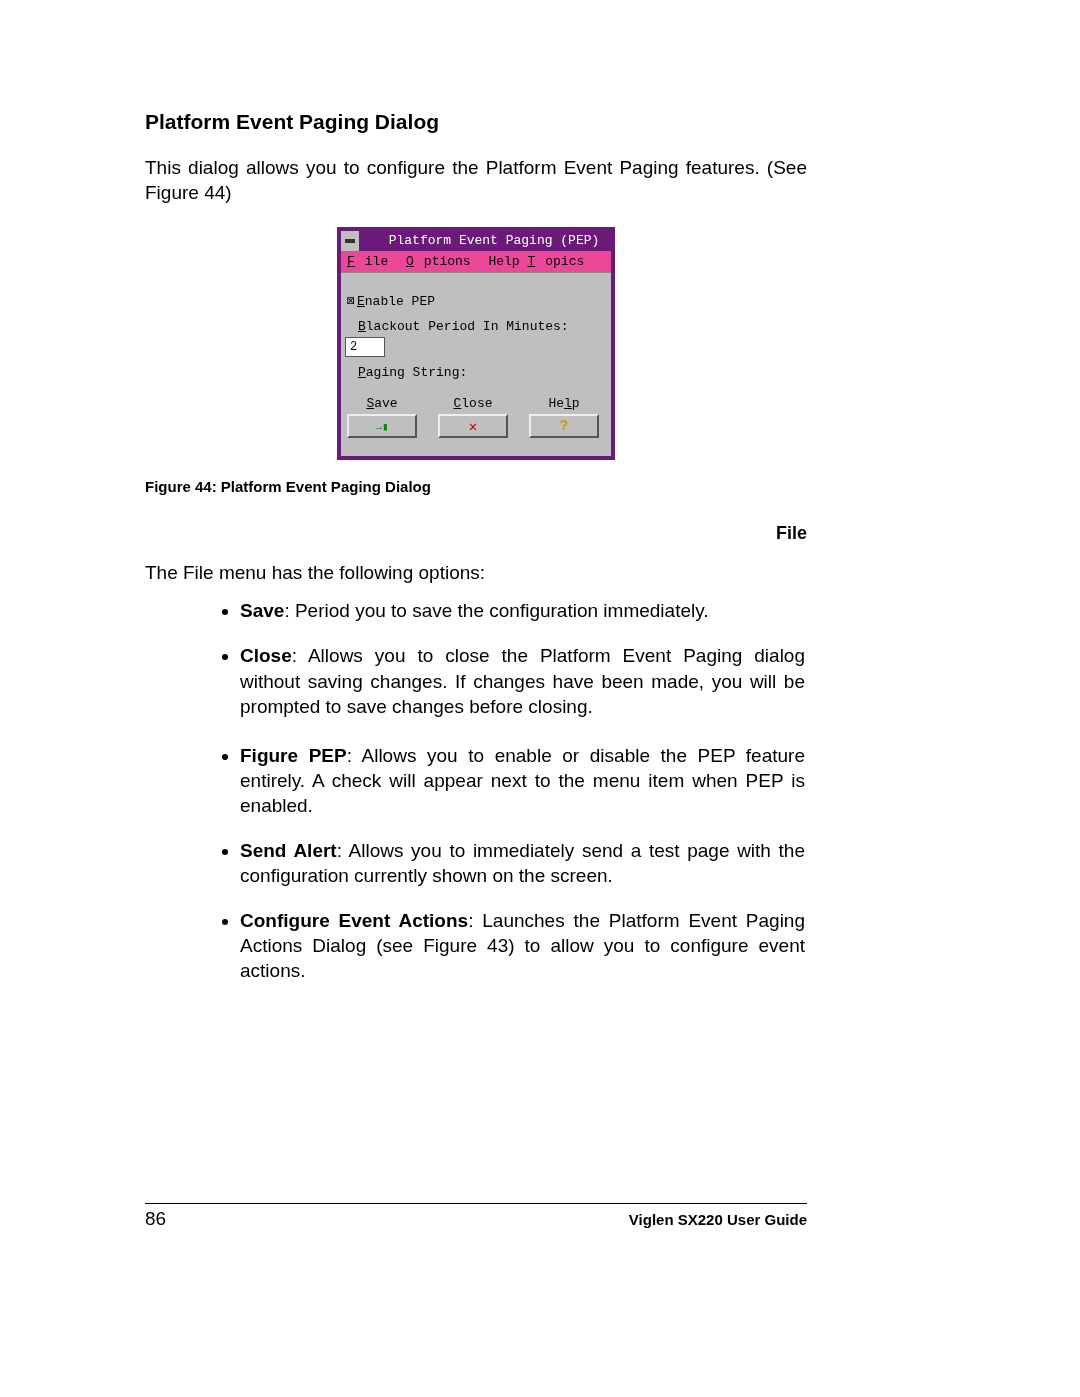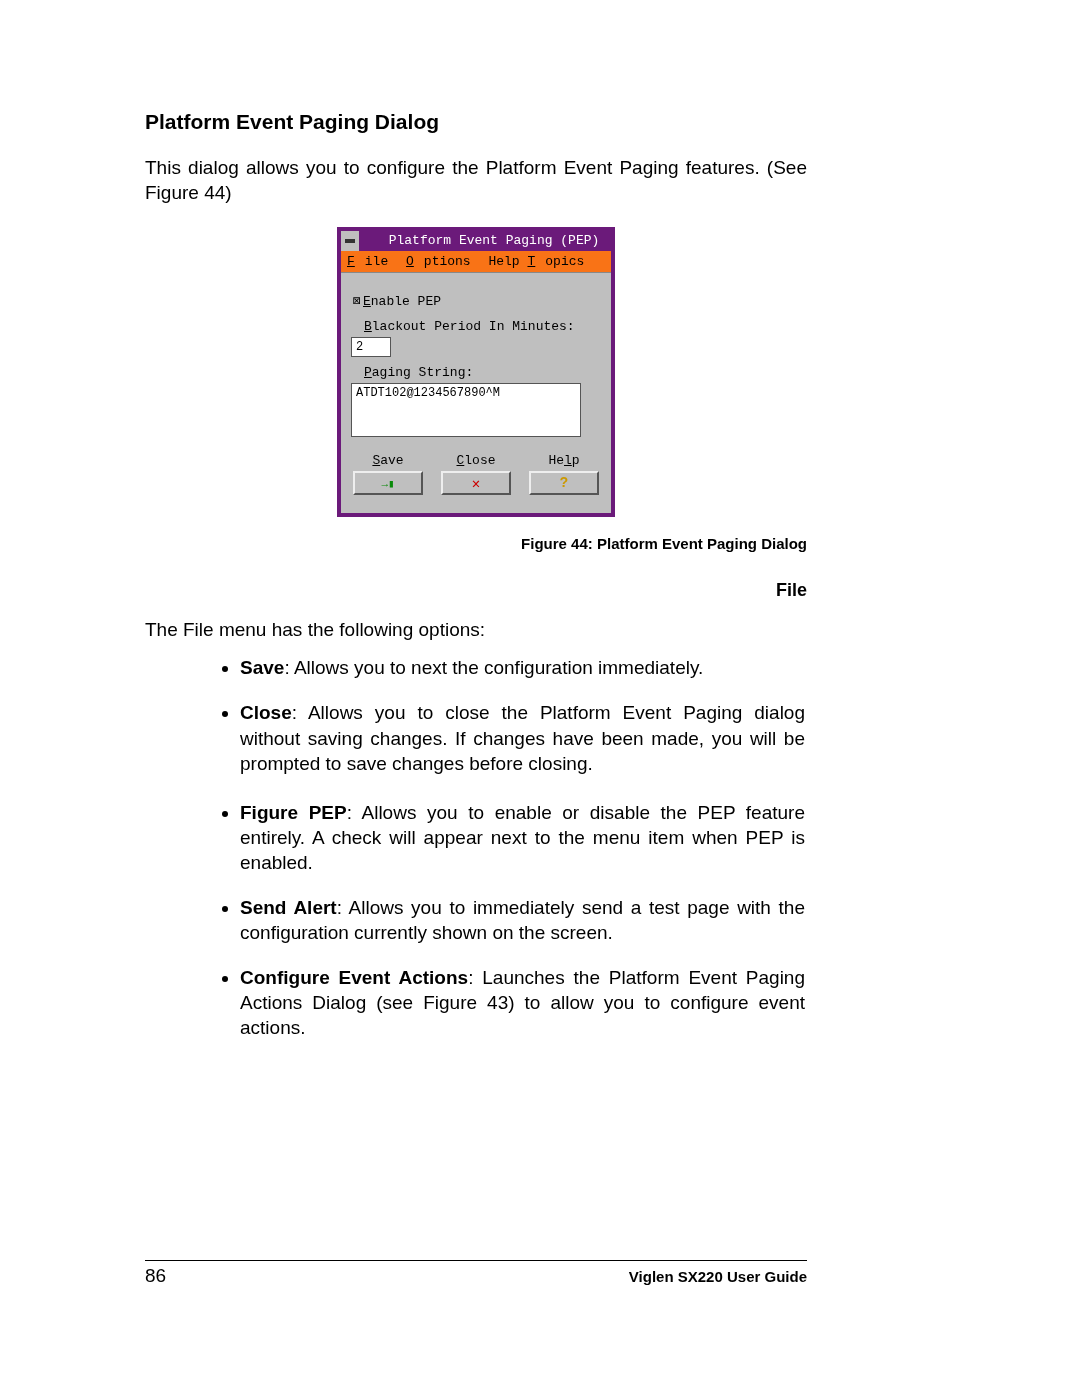--- a/index.html
+++ b/index.html
@@ -24,21 +24,21 @@
     font-size: 19px;
     line-height: 1.3;
     margin: 0 0 22px 0;
     text-align: justify;
   }
   .figure-wrap {
     text-align: center;
     margin: 18px 0 6px 0;
   }
   .figure-caption {
-    text-align: right;
+    text-align: left;
     font-size: 15px;
     font-weight: bold;
     margin: 18px 0 28px 0;
   }
 
   
   .dlg-outer {
     display: inline-block;
     border: 4px solid #6b1a7a;
     background: #bfbfbf;
@@ -70,30 +70,30 @@
     height: 4px;
     background: #333;
   }
   .dlg-title-text {
     flex: 1;
     text-align: center;
     line-height: 20px;
     font-size: 13px;
   }
   .dlg-menubar {
-    background: #f97316;
+    background: #ec4899;
     padding: 3px 6px;
     border-bottom: 1px solid #888;
     font-size: 13px;
   }
   .dlg-menubar span {
     margin-right: 10px;
   }
   .dlg-body {
-    padding: 20px 10px 10px 10px;
+    padding: 20px 10px 10px 4px;
   }
   .chk-row {
     margin-bottom: 10px;
   }
   .chk-box {
     display: inline-block;
     width: 12px;
     text-align: center;
   }
   .field-label {
@@ -202,21 +202,20 @@
         <span><span class="u">O</span>ptions</span>
         <span>Help <span class="u">T</span>opics</span>
       </div>
       <div class="dlg-body">
         <div class="chk-row">
           <span class="chk-box">⊠</span><span><span class="u">E</span>nable PEP</span>
         </div>
         <div class="field-label"><span class="u">B</span>lackout Period In Minutes:</div>
         <div class="field-input narrow">2</div>
         <div class="field-label"><span class="u">P</span>aging String:</div>
-        <div class="field-input wide">ATDT102@1234567890^M</div>
 
         <div class="btn-row">
           <div class="btn-col">
             <div class="btn-label"><span class="u">S</span>ave</div>
             <div class="btn-face">
                 <span class="ico-save">→▮</span>
               </div>
           </div>
           <div class="btn-col">
             <div class="btn-label"><span class="u">C</span>lose</div>
@@ -233,21 +232,21 @@
         </div>
       </div>
     </div>
   </div>
 
   <div class="figure-caption">Figure 44:  Platform Event Paging Dialog</div>
 
   <h3 class="sub-head">File</h3>
   <p class="lead">The File menu has the following options:</p>
   <ul class="bullets">
-    <li><span class="bold">Save</span><span>:  Allows you to next the configuration immediately.</span></li>
+    <li><span class="bold">Save</span><span>:  Period you to save the configuration immediately.</span></li>
     <li><span class="bold">Close</span><span>:  Allows you to close the Platform Event Paging dialog without saving changes.  If changes have been made, you will be prompted to save changes before closing.</span></li>
   </ul>
 
   <ul class="bullets">
     <li><span class="bold">Figure PEP</span><span>:  Allows you to enable or disable the PEP feature entirely.  A check will appear next to the menu item when PEP is enabled.</span></li>
     <li><span class="bold">Send Alert</span><span>:   Allows you to immediately send a test page with the configuration currently shown on the screen.</span></li>
     <li><span class="bold">Configure Event Actions</span><span>:  Launches the Platform Event Paging Actions Dialog (see Figure 43) to allow you to configure event actions.</span></li>
   </ul>
 
   <hr class="footer-rule">

